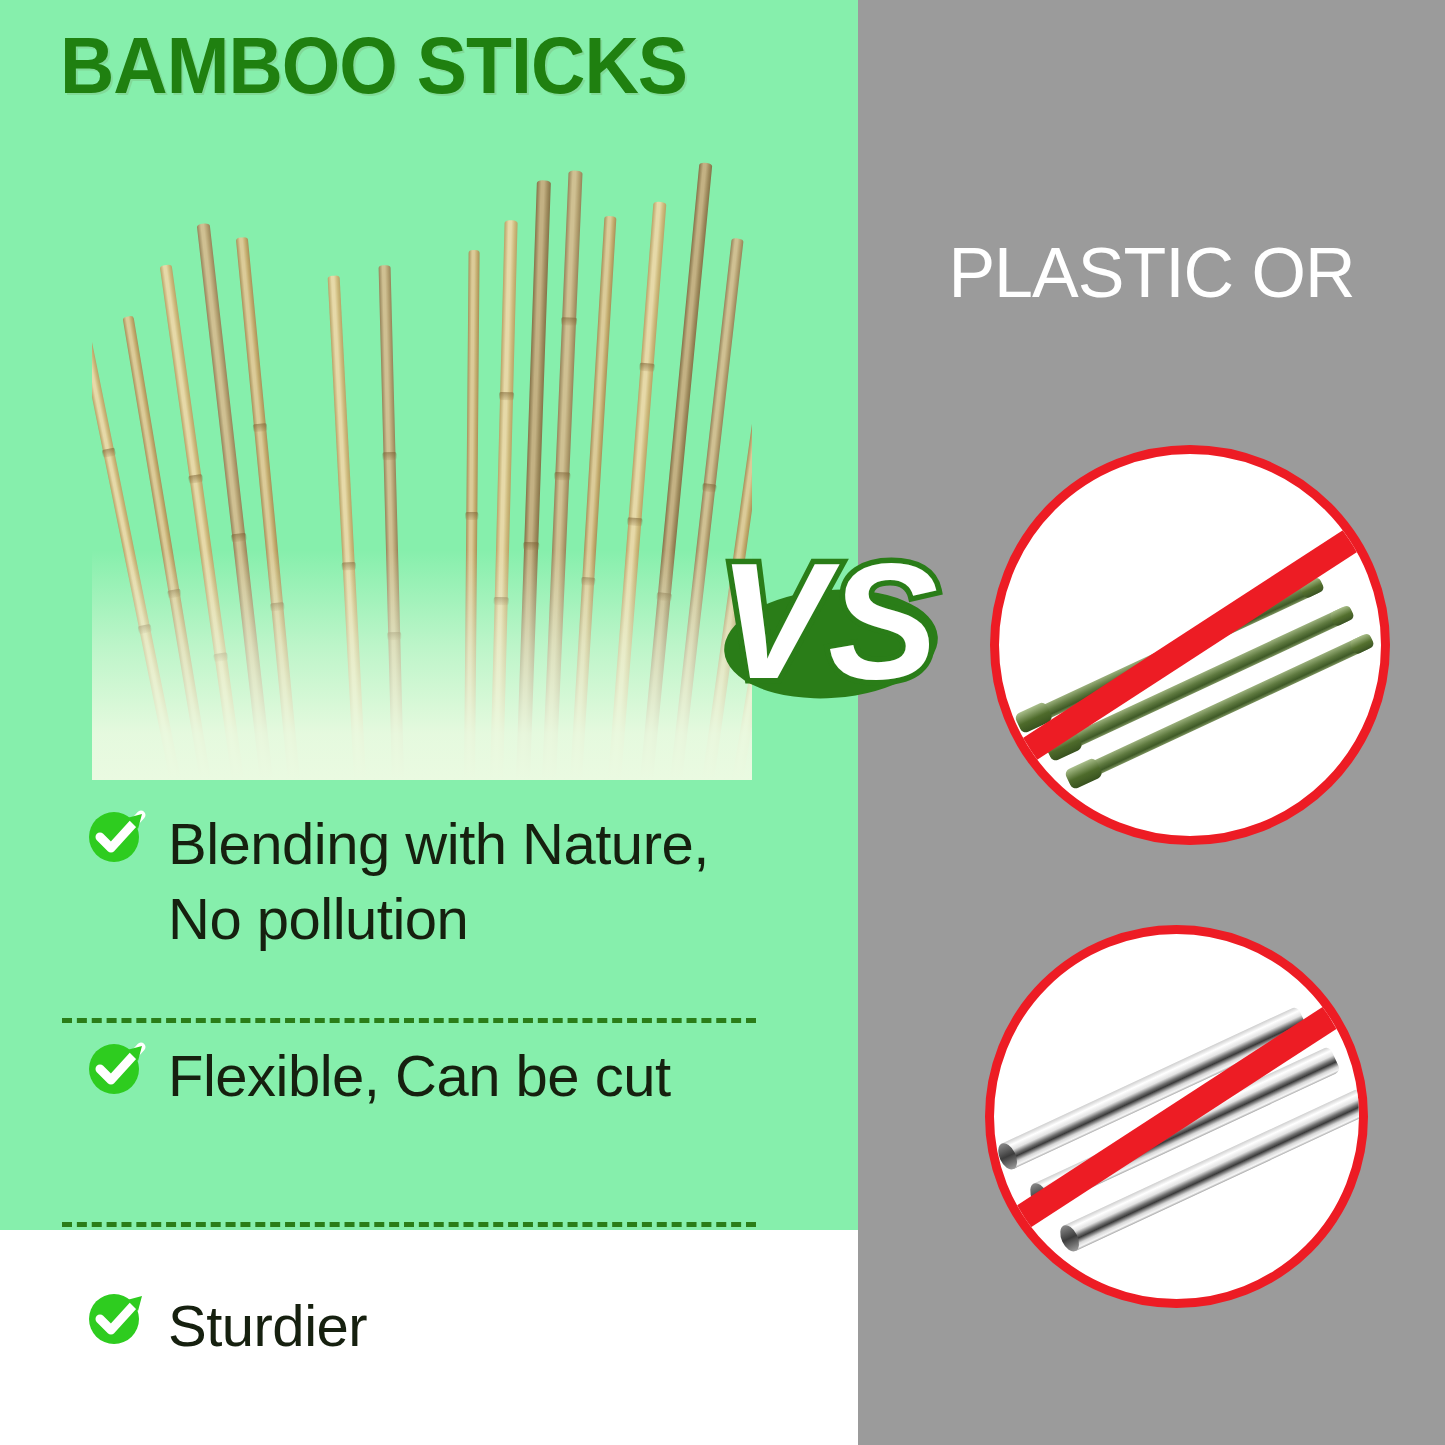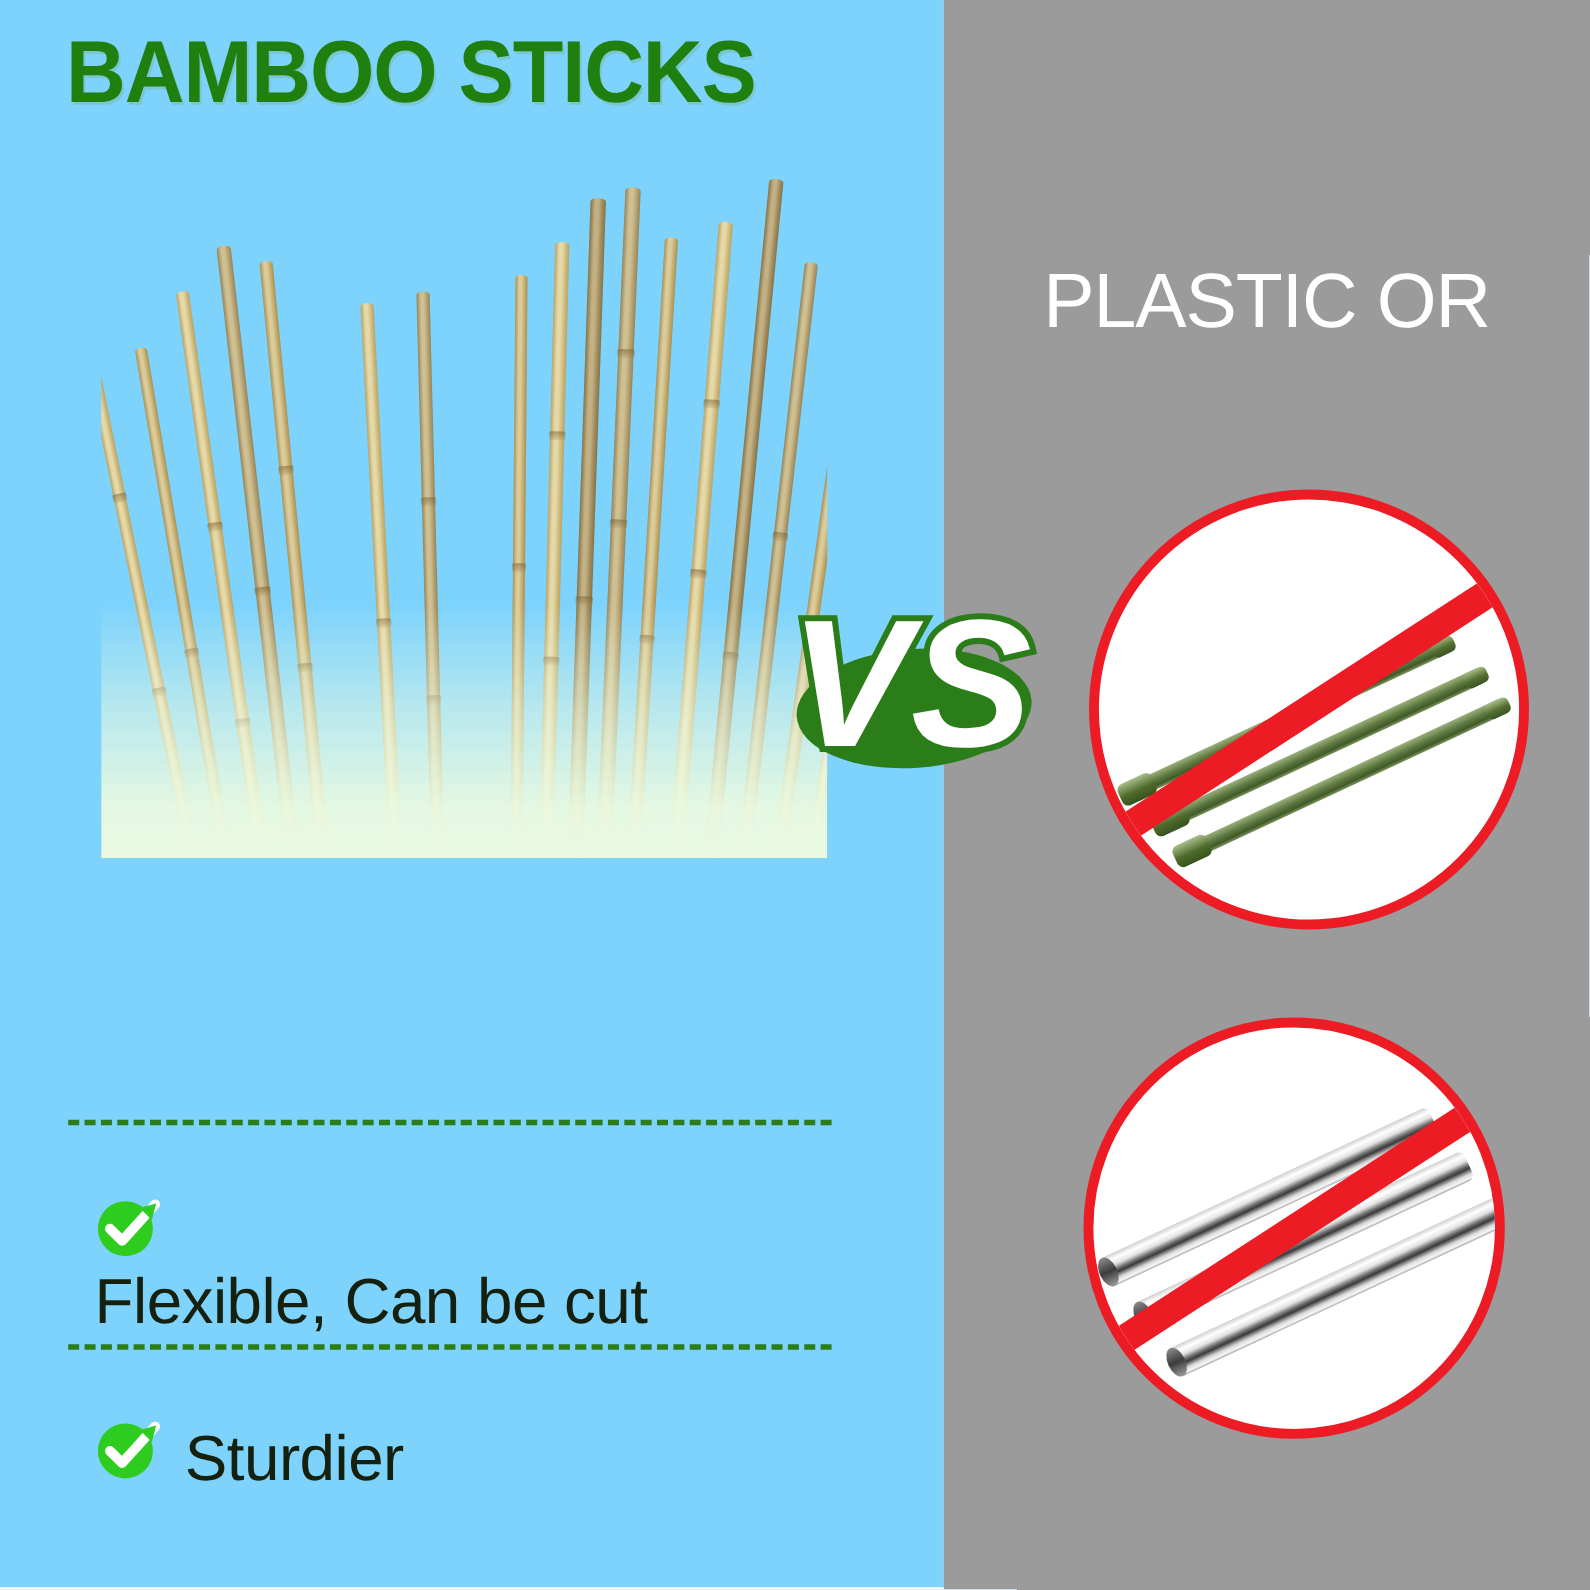--- a/index.html
+++ b/index.html
@@ -6,22 +6,22 @@
   body{font-family:"Liberation Sans",sans-serif;}
 
   #infographic{
     position:relative;
     width:1445px;height:1445px;
     overflow:hidden;
   }
 
   
   .panel-left{
-    position:absolute;left:0;top:0;width:858px;height:1443px;
-    background:#7dd3fc;
+    position:absolute;left:0;top:0;width:858px;height:1230px;
+    background:#86efac;
   }
   .panel-right{
     position:absolute;left:858px;top:0;width:587px;height:1445px;
     background:#9b9b9b;
   }
 
   
   .title{
     position:absolute;left:60px;top:26px;
     font-size:80px;line-height:1;
@@ -187,24 +187,35 @@
             <div class="node" style="bottom: 290px;"></div>
           </div>
           <div class="cane" style="left: 610px; height: 590px; width: 12px; transform: rotate(8deg); background: linear-gradient(to right, rgb(168, 145, 90) 0%, rgb(219, 203, 152) 32%, rgb(219, 203, 152) 52%, rgb(194, 171, 108) 78%, rgb(168, 145, 90) 100%);">
             <div class="node" style="bottom: 205px;"></div>
           </div>
           <div class="cane" style="left: 640px; height: 520px; width: 11px; transform: rotate(9.5deg); background: linear-gradient(to right, rgb(185, 163, 103) 0%, rgb(230, 217, 168) 32%, rgb(230, 217, 168) 52%, rgb(205, 186, 124) 78%, rgb(185, 163, 103) 100%);"></div>
         </div>
       <div class="bamboo-fade"></div>
     </div>
 
+    <div class="feature" style="top:806px;">
+      <span class="check-icon">
+        <svg width="60" height="60" viewBox="0 0 60 60">
+          <circle cx="28" cy="31" r="25" fill="#2ecc1f"></circle>
+          <path d="M14 31 L25 42 L55 9" stroke="#ffffff" stroke-width="9" fill="none" stroke-linecap="round" stroke-linejoin="round"></path>
+          <path d="M41 12 L56 8 L52 23 Z" fill="#2ecc1f"></path>
+        </svg>
+      </span>
+      <span class="feature-text">Blending with Nature,
+No pollution</span>
+    </div>
 
     <div class="dashed-rule" style="top:1018px;"></div>
 
-    <div class="feature" style="top:1086px;flex-direction:column;">
+    <div class="feature" style="top:1038px;">
       <span class="check-icon">
         <svg width="60" height="60" viewBox="0 0 60 60">
           <circle cx="28" cy="31" r="25" fill="#2ecc1f"></circle>
           <path d="M14 31 L25 42 L55 9" stroke="#ffffff" stroke-width="9" fill="none" stroke-linecap="round" stroke-linejoin="round"></path>
           <path d="M41 12 L56 8 L52 23 Z" fill="#2ecc1f"></path>
         </svg>
       </span>
       <span class="feature-text">Flexible,   Can be cut</span>
     </div>
 

